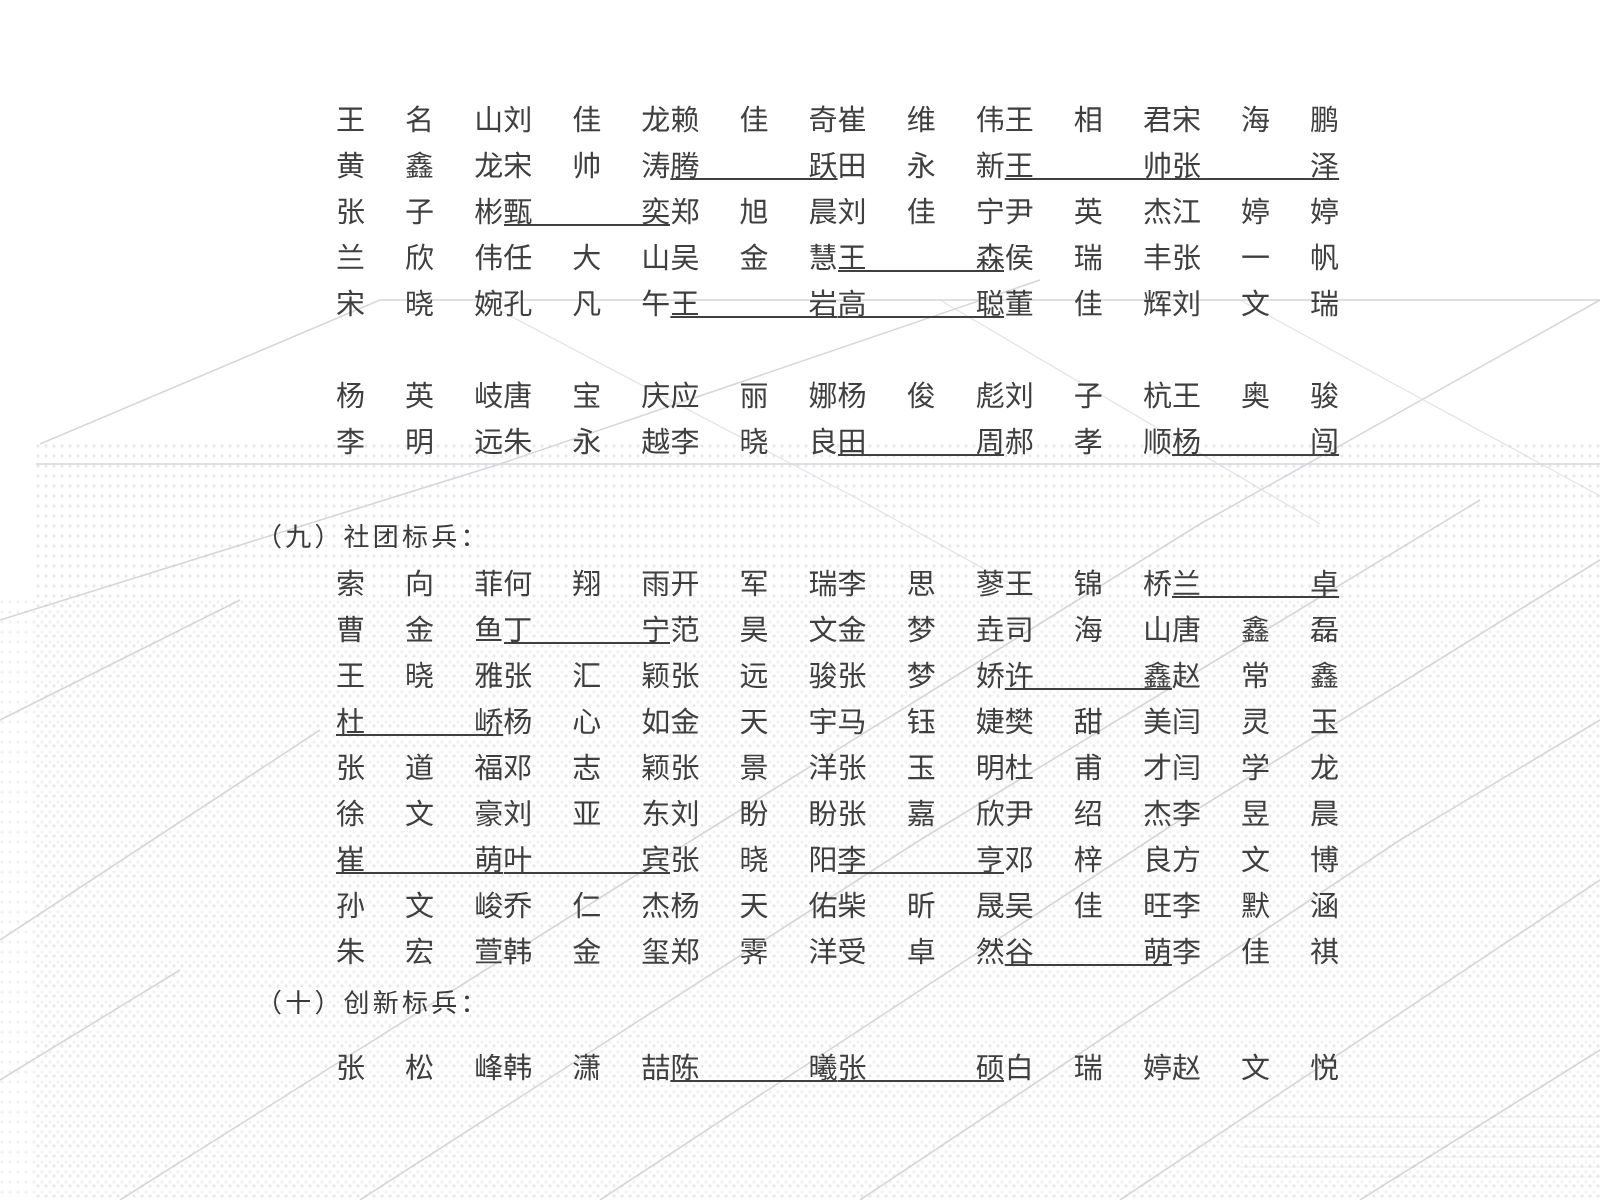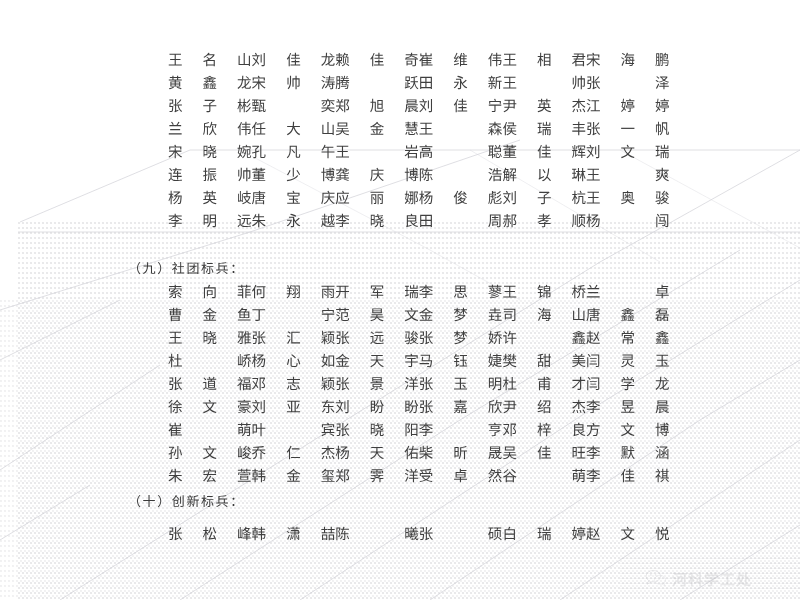--- a/index.html
+++ b/index.html
@@ -89,20 +89,21 @@
     font-size: 14.5px;
     color: #3f3f3f;
     text-align: justify;
     text-align-last: justify;
     display: inline-block;
     overflow: hidden;
   }
   
   .name-cell.pad2 {
     letter-spacing: 0;
+    text-decoration: underline;
   }
 
   
   #watermark {
     position: absolute;
     left: 645px;
     top: 564px;
     width: 150px;
     height: 28px;
     display: flex;
@@ -209,28 +210,20 @@
       <span class="name-cell">张一帆</span>
     </div>
     <div class="name-row" style="top:140px">
       <span class="name-cell">宋晓婉</span>
       <span class="name-cell">孔凡午</span>
       <span class="name-cell pad2">王岩</span>
       <span class="name-cell pad2">高聪</span>
       <span class="name-cell">董佳辉</span>
       <span class="name-cell">刘文瑞</span>
     </div>
-    <div class="name-row" style="top:163px">
-      <span class="name-cell">连振帅</span>
-      <span class="name-cell">董少博</span>
-      <span class="name-cell">龚庆博</span>
-      <span class="name-cell pad2">陈浩</span>
-      <span class="name-cell">解以琳</span>
-      <span class="name-cell pad2">王爽</span>
-    </div>
     <div class="name-row" style="top:186px">
       <span class="name-cell">杨英岐</span>
       <span class="name-cell">唐宝庆</span>
       <span class="name-cell">应丽娜</span>
       <span class="name-cell">杨俊彪</span>
       <span class="name-cell">刘子杭</span>
       <span class="name-cell">王奥骏</span>
     </div>
     <div class="name-row" style="top:209px">
       <span class="name-cell">李明远</span>
@@ -322,27 +315,14 @@
       <span class="name-cell">张松峰</span>
       <span class="name-cell">韩潇喆</span>
       <span class="name-cell pad2">陈曦</span>
       <span class="name-cell pad2">张硕</span>
       <span class="name-cell">白瑞婷</span>
       <span class="name-cell">赵文悦</span>
     </div>
 
   </div>
 
-  <div id="watermark">
-    <span class="wechat-mark">
-      <svg viewBox="0 0 24 20" width="22" height="18" xmlns="http://www.w3.org/2000/svg">
-        <ellipse cx="9" cy="8" rx="8" ry="6.4" fill="none" stroke="#bcbcc2" stroke-width="1.1"></ellipse>
-        <path d="M 4 13 L 2 17 L 6.5 14.6" fill="none" stroke="#bcbcc2" stroke-width="1.1" stroke-linejoin="round"></path>
-        <circle cx="6.3" cy="6.6" r="0.95" fill="#bcbcc2"></circle>
-        <circle cx="11.5" cy="6.6" r="0.95" fill="#bcbcc2"></circle>
-        <ellipse cx="16.5" cy="12" rx="6.2" ry="5" fill="none" stroke="#c9c9cf" stroke-width="1"></ellipse>
-        <path d="M 20.5 15.6 L 22.3 18.6 L 18.7 16.9" fill="none" stroke="#c9c9cf" stroke-width="1" stroke-linejoin="round"></path>
-      </svg>
-    </span>
-    <span class="wm-text">河科学工处</span>
-  </div>
 
 </div>
 
 </body></html>

